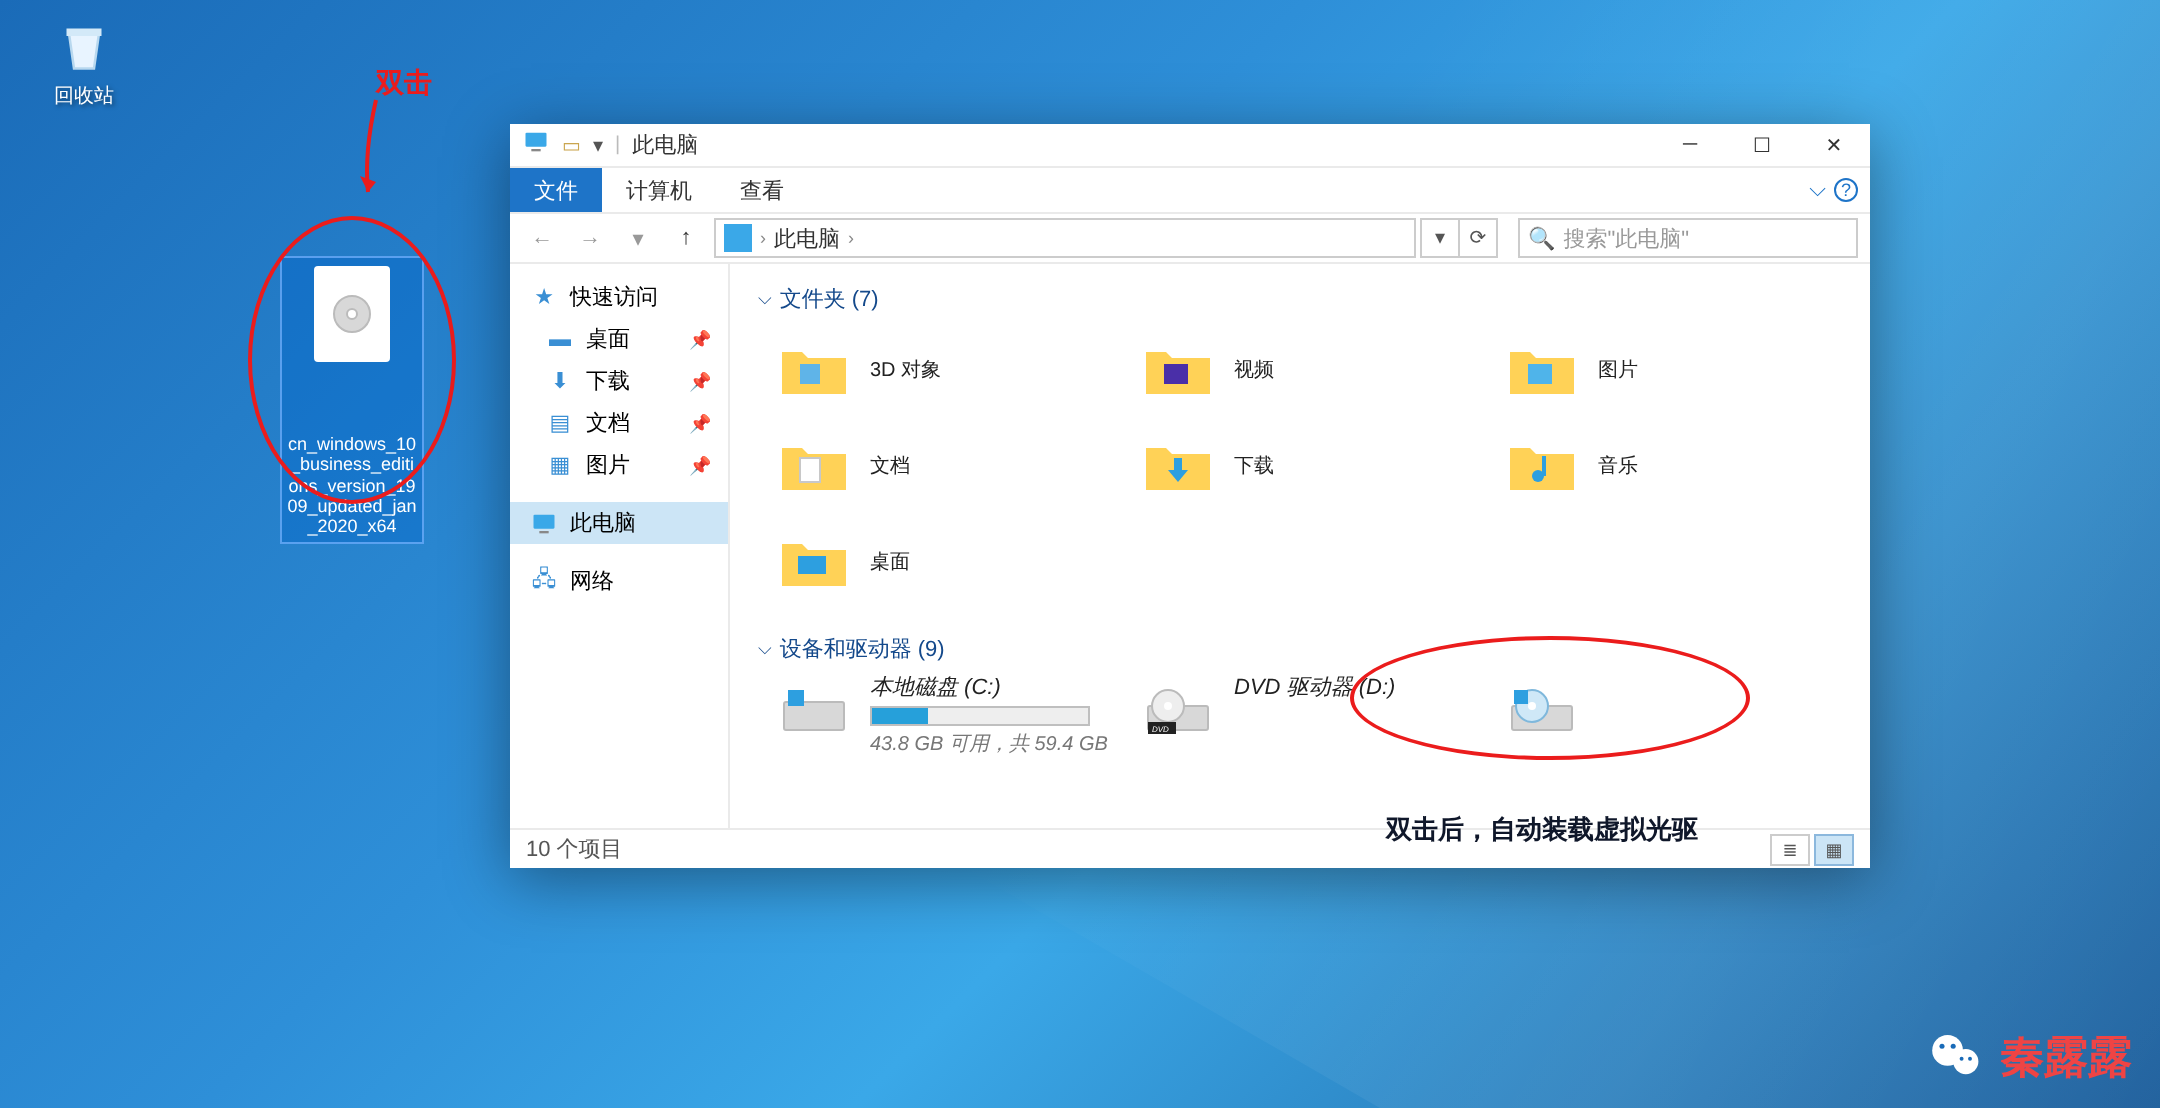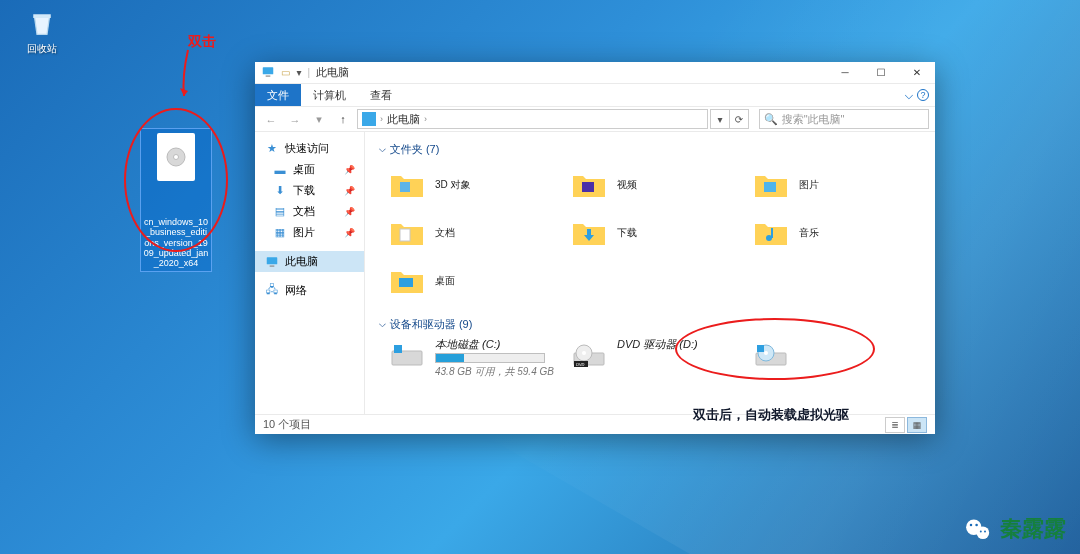--- a/index.html
+++ b/index.html
@@ -70,21 +70,21 @@
   .d-bar { width:110px; height:10px; border:1px solid #bfbfbf; background:#eee; position:relative;}
   .d-fill { height:100%; background:#26a0da;}
   .d-sub { font-size:10px; color:#777;}
 
   .statusbar { height:20px; border-top:1px solid #eaeaea; display:flex; align-items:center; padding:0 8px; font-size:11px; color:#555; justify-content:space-between;}
   .viewbtns { display:flex; gap:2px;}
   .viewbtn { width:20px; height:16px; border:1px solid #ccc; display:flex; align-items:center; justify-content:center; font-size:9px; color:#555;}
   .viewbtn.active { background:#cce5f6; border-color:#8cb8dd;}
 
   
-  .watermark { position:absolute; right:14px; bottom:10px; display:flex; align-items:flex-end; gap:8px; color:#15803d;}
+  .watermark { position:absolute; right:14px; bottom:10px; display:flex; align-items:flex-start; gap:8px; color:#ef4444;}
   .watermark .txt { font-size:22px; font-weight:bold; }
   .wm-ico { width:28px; height:28px; }
 
   
   .foldercolor { fill:#ffd257; }
 </style>
 </head>
 <body>
 
 <div class="lightray" style="left:600px; top:-50px; width:700px; height:700px; transform:rotate(30deg);"></div>

